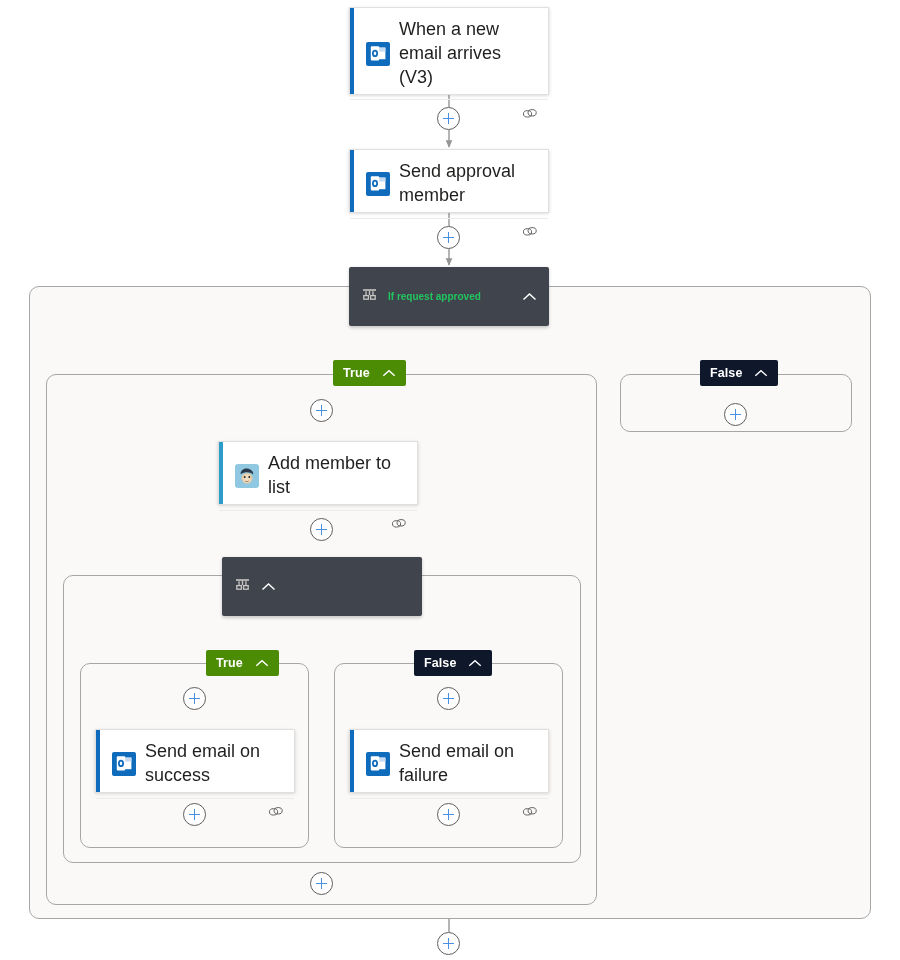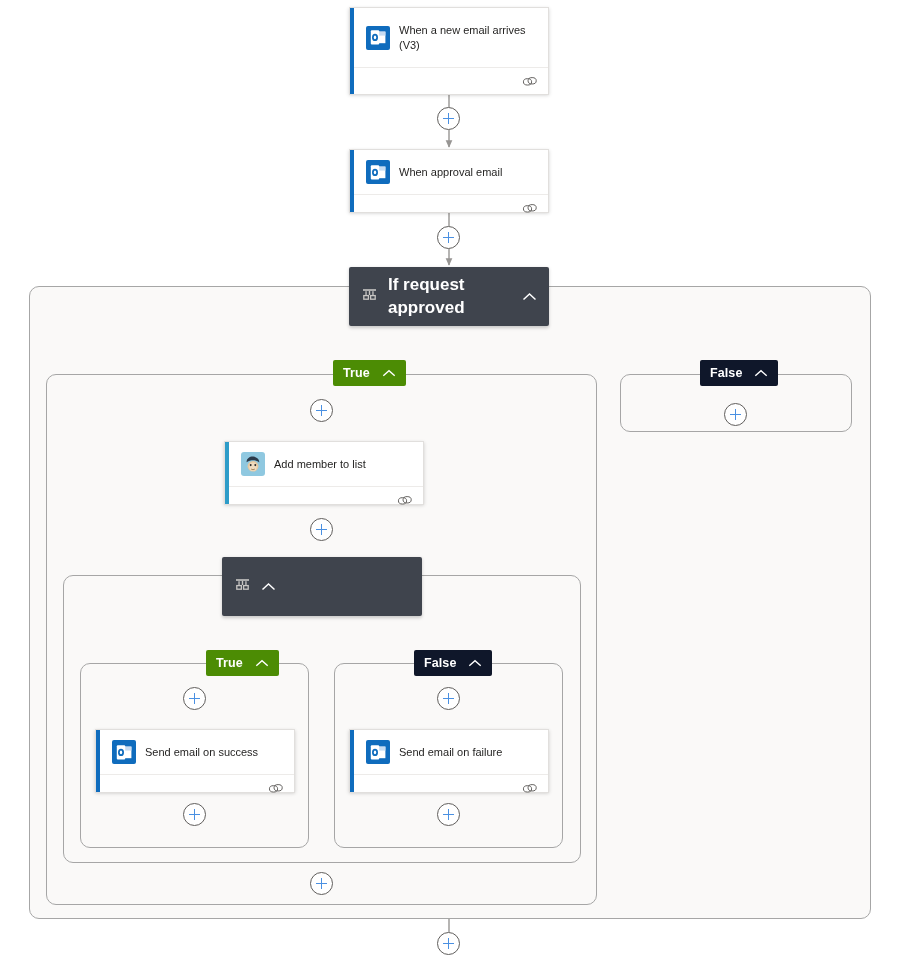--- a/index.html
+++ b/index.html
@@ -60,21 +60,21 @@
     width: 4px;
   }
   .card .card-head {
     display: flex;
     align-items: center;
     gap: 9px;
     padding: 10px 10px 10px 16px;
     flex: 1 1 auto;
   }
   .card .card-title {
-    font-size: 11px;
+    font-size: 18px;
     color: #201f1e;
     line-height: 1.32;
     font-weight: 400;
   }
   .card .card-foot {
     border-top: 1px solid #edebe9;
     height: 26px;
     flex: 0 0 26px;
     display: flex;
     align-items: center;
@@ -103,23 +103,23 @@
     border-radius: 2px;
     box-shadow: 0 1.2px 3.6px rgba(0,0,0,0.2);
     box-sizing: border-box;
     display: flex;
     align-items: center;
     gap: 10px;
     padding: 0 12px;
     z-index: 6;
   }
   .cond .cond-title {
-    font-size: 17px;
+    font-size: 10px;
     font-weight: 700;
-    color: #ffffff;
+    color: #22c55e;
     line-height: 1.35;
     flex: 1 1 auto;
   }
   .cond .chevron { flex: 0 0 auto; }
   .cond .fork { flex: 0 0 auto; }
 
   
   .badge {
     position: absolute;
     height: 26px;
@@ -245,21 +245,21 @@
     <div class="card-head">
       <span class="app-icon outlook">
         <svg width="17" height="17" viewBox="0 0 17 17">
           <rect x="6.4" y="2.6" width="9" height="11.6" fill="#ffffff"></rect>
           <rect x="6.4" y="2.6" width="9" height="4" fill="#c7dcf2"></rect>
           <rect x="0.8" y="1.3" width="8.4" height="14.2" rx="1" fill="#ffffff"></rect>
           <ellipse cx="5" cy="8.4" rx="3" ry="3.6" fill="#0f6cbd"></ellipse>
           <ellipse cx="5" cy="8.4" rx="1.2" ry="1.8" fill="#ffffff"></ellipse>
         </svg>
       </span>
-      <span class="card-title">When approval email</span>
+      <span class="card-title">Send approval member</span>
     </div>
     <div class="card-foot">
       <span>
         <svg class="copy-icon" viewBox="0 0 18 14">
           <ellipse cx="6.2" cy="7.4" rx="4.6" ry="3.6" fill="none" stroke="#605e5c" stroke-width="1.1"></ellipse>
           <ellipse cx="11.4" cy="6.2" rx="4.6" ry="3.6" fill="none" stroke="#605e5c" stroke-width="1.1"></ellipse>
         </svg>
       </span>
     </div>
   </div>
@@ -276,21 +276,21 @@
       </svg>
     </span>
     <span class="cond-title">If request approved</span>
     <span class="chevron">
       <svg width="15" height="10" viewBox="0 0 15 10">
         <path d="M 1.5 7.5 L 7.5 2 L 13.5 7.5" fill="none" stroke="#ffffff" stroke-width="1.5"></path>
       </svg>
     </span>
   </div>
 
-  <div class="card" id="card-mailchimp" style="left: 224px; top: 441px; width: 200px; height: 64px;">
+  <div class="card" id="card-mailchimp" style="left: 218px; top: 441px; width: 200px; height: 64px;">
     <span class="accent" style="background: rgb(45, 156, 200);"></span>
     <div class="card-head">
       <span class="app-icon mailchimp">
         <svg width="20" height="20" viewBox="0 0 20 20">
           <ellipse cx="10" cy="12.3" rx="5.4" ry="5.3" fill="#e8c9a0"></ellipse>
           <ellipse cx="10" cy="12.8" rx="3.8" ry="4.2" fill="#f0dcc0"></ellipse>
           <path d="M 3.6 8.2 C 3.4 4.2, 7.4 2.2, 10.3 2.6 C 13.6 3.1, 16.6 5.4, 16.2 8.4 C 14 6.6, 10.6 5.6, 7.6 6.6 C 5.9 7.1, 4.6 7.7, 3.6 8.2 Z" fill="#2b3a4a"></path>
           <ellipse cx="7.7" cy="11.1" rx="0.95" ry="1.15" fill="#2b2b2b"></ellipse>
           <ellipse cx="12.3" cy="11.1" rx="0.95" ry="1.15" fill="#2b2b2b"></ellipse>
           <path d="M 8.2 15.1 Q 10 16.4, 11.8 15.1" fill="none" stroke="#9a7b52" stroke-width="0.9"></path>

